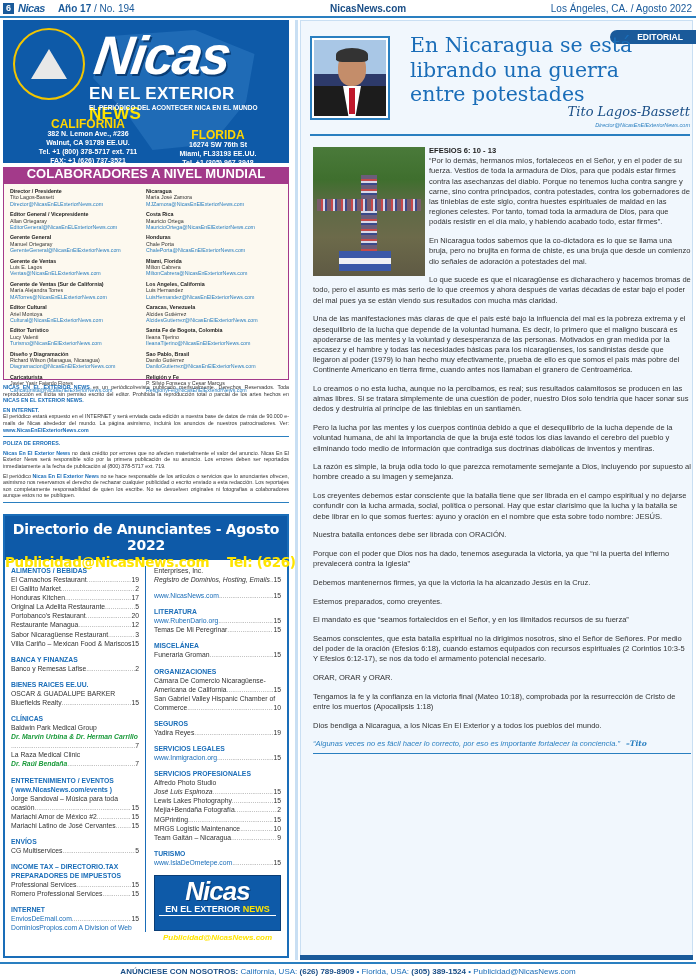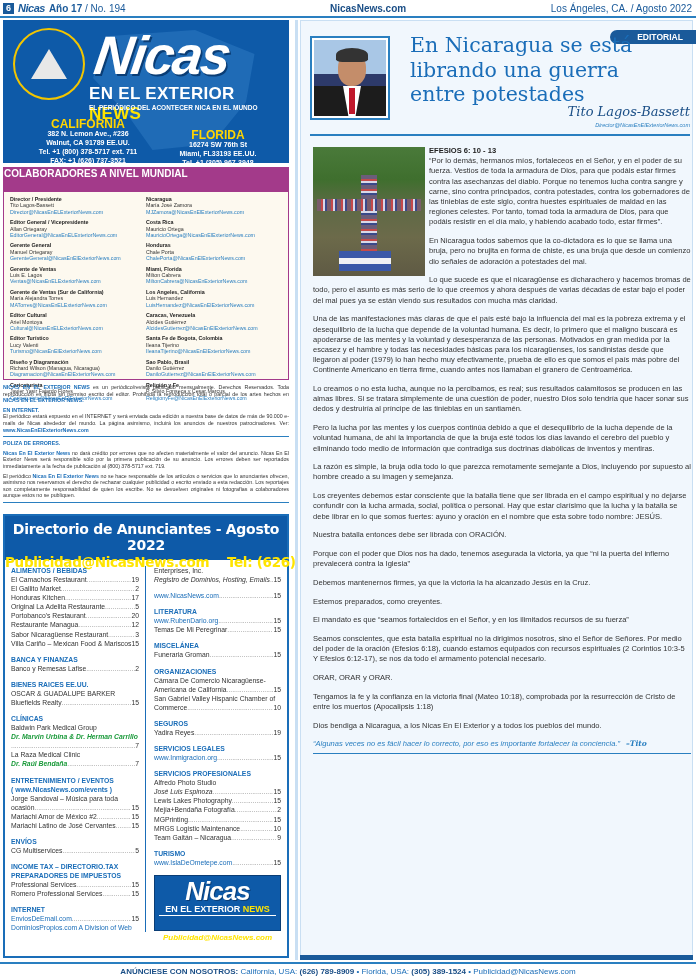--- a/index.html
+++ b/index.html
@@ -1,39 +1,39 @@
 <!DOCTYPE html>
 <html><head>
 <meta charset="utf-8">
 <style>
 *{box-sizing:border-box;margin:0;padding:0}
 body{width:696px;height:979px;background:#fff;font-family:"Liberation Sans",sans-serif;color:#222;position:relative;overflow:hidden}
 .topbar{position:absolute;left:0;top:0;width:696px;height:18px;border-bottom:2px solid #2a7fc0;display:flex;align-items:center;font-family:"Liberation Sans",sans-serif;font-size:10px;color:#1a5a9a}
 .pg{background:#1a5a9a;color:#fff;font-weight:bold;font-size:9px;padding:0 3px;margin-left:3px;height:11px;line-height:11px}
 .minilogo{font-style:italic;font-weight:bold;color:#1a5a9a;font-size:11px;margin-left:4px;letter-spacing:-0.5px}
-.tb-issue{margin-left:4px}
+.tb-issue{margin-left:13px}
 .tb-issue b{font-weight:bold}
 .tb-site{position:absolute;left:330px;font-weight:bold;color:#1a4e86}
 .tb-date{position:absolute;right:4px;color:#1a5a9a}
 .tb-date b{font-weight:normal}
 
 .masthead{position:absolute;left:3px;top:20px;width:286px;height:143px;background:#0e5aa8;overflow:hidden}
 .map-shape{position:absolute;left:90px;top:10px;width:170px;height:120px;background:#1f6bb6;clip-path:polygon(10% 5%,60% 0%,95% 20%,90% 60%,70% 95%,35% 100%,20% 70%,0% 40%)}
 .seal{position:absolute;left:10px;top:8px;width:72px;height:72px;border-radius:50%;border:2px solid #f2c500;display:flex;align-items:center;justify-content:center}
 .seal-tri{width:0;height:0;border-left:18px solid transparent;border-right:18px solid transparent;border-bottom:30px solid #e8e8e8}
 .logo-nicas{position:absolute;left:92px;top:4px;font-size:54px;font-weight:bold;font-style:italic;color:#fff;letter-spacing:-2px;transform:skewX(-8deg);text-shadow:2px 2px 0 #0a3d75}
 .logo-sub{position:absolute;left:86px;top:64px;font-size:17px;font-weight:bold;color:#fff;letter-spacing:0.3px}
 .logo-sub span{color:#ffe400}
 .logo-tag{position:absolute;left:86px;top:84px;font-size:6.5px;font-weight:bold;color:#fff}
 .addr{position:absolute;top:100px;font-size:7px;color:#fff;text-align:center;line-height:9px;font-weight:bold}
 .addr .h{color:#ffd500;font-size:12px}
 .addr-ca{left:20px;width:130px}
 .addr-fl{left:150px;width:130px}
 .colab{position:absolute;left:3px;top:167px;width:286px;height:213px;border:1.5px solid #a33a8a;background:#fdf9ef}
-.colab-h{background:#a33a8a;color:#fff;font-size:10px;font-weight:bold;text-align:left;height:24px;line-height:12px}
+.colab-h{background:#a33a8a;color:#fff;font-size:13px;font-weight:bold;text-align:center;height:16px;line-height:12px}
 .colab-cols{display:flex;padding:4px 6px 0 6px}
 .colab-col{width:50%}
 .ce{font-size:5.3px;line-height:6.4px;margin-bottom:4px}
 .ce .t{font-weight:bold;color:#222}
 .ce .n{color:#333}
 .ce .e{color:#2a7fc0}
 .legal{position:absolute;left:3px;top:384px;width:286px;font-size:5.3px;line-height:6.6px;color:#333}
 .legal p{margin-bottom:3px;text-align:justify}
 .legal .hl{color:#1a6db8;font-weight:bold}
 .legal .sep{border-top:1.5px solid #2a7fc0;margin:3px 0}

